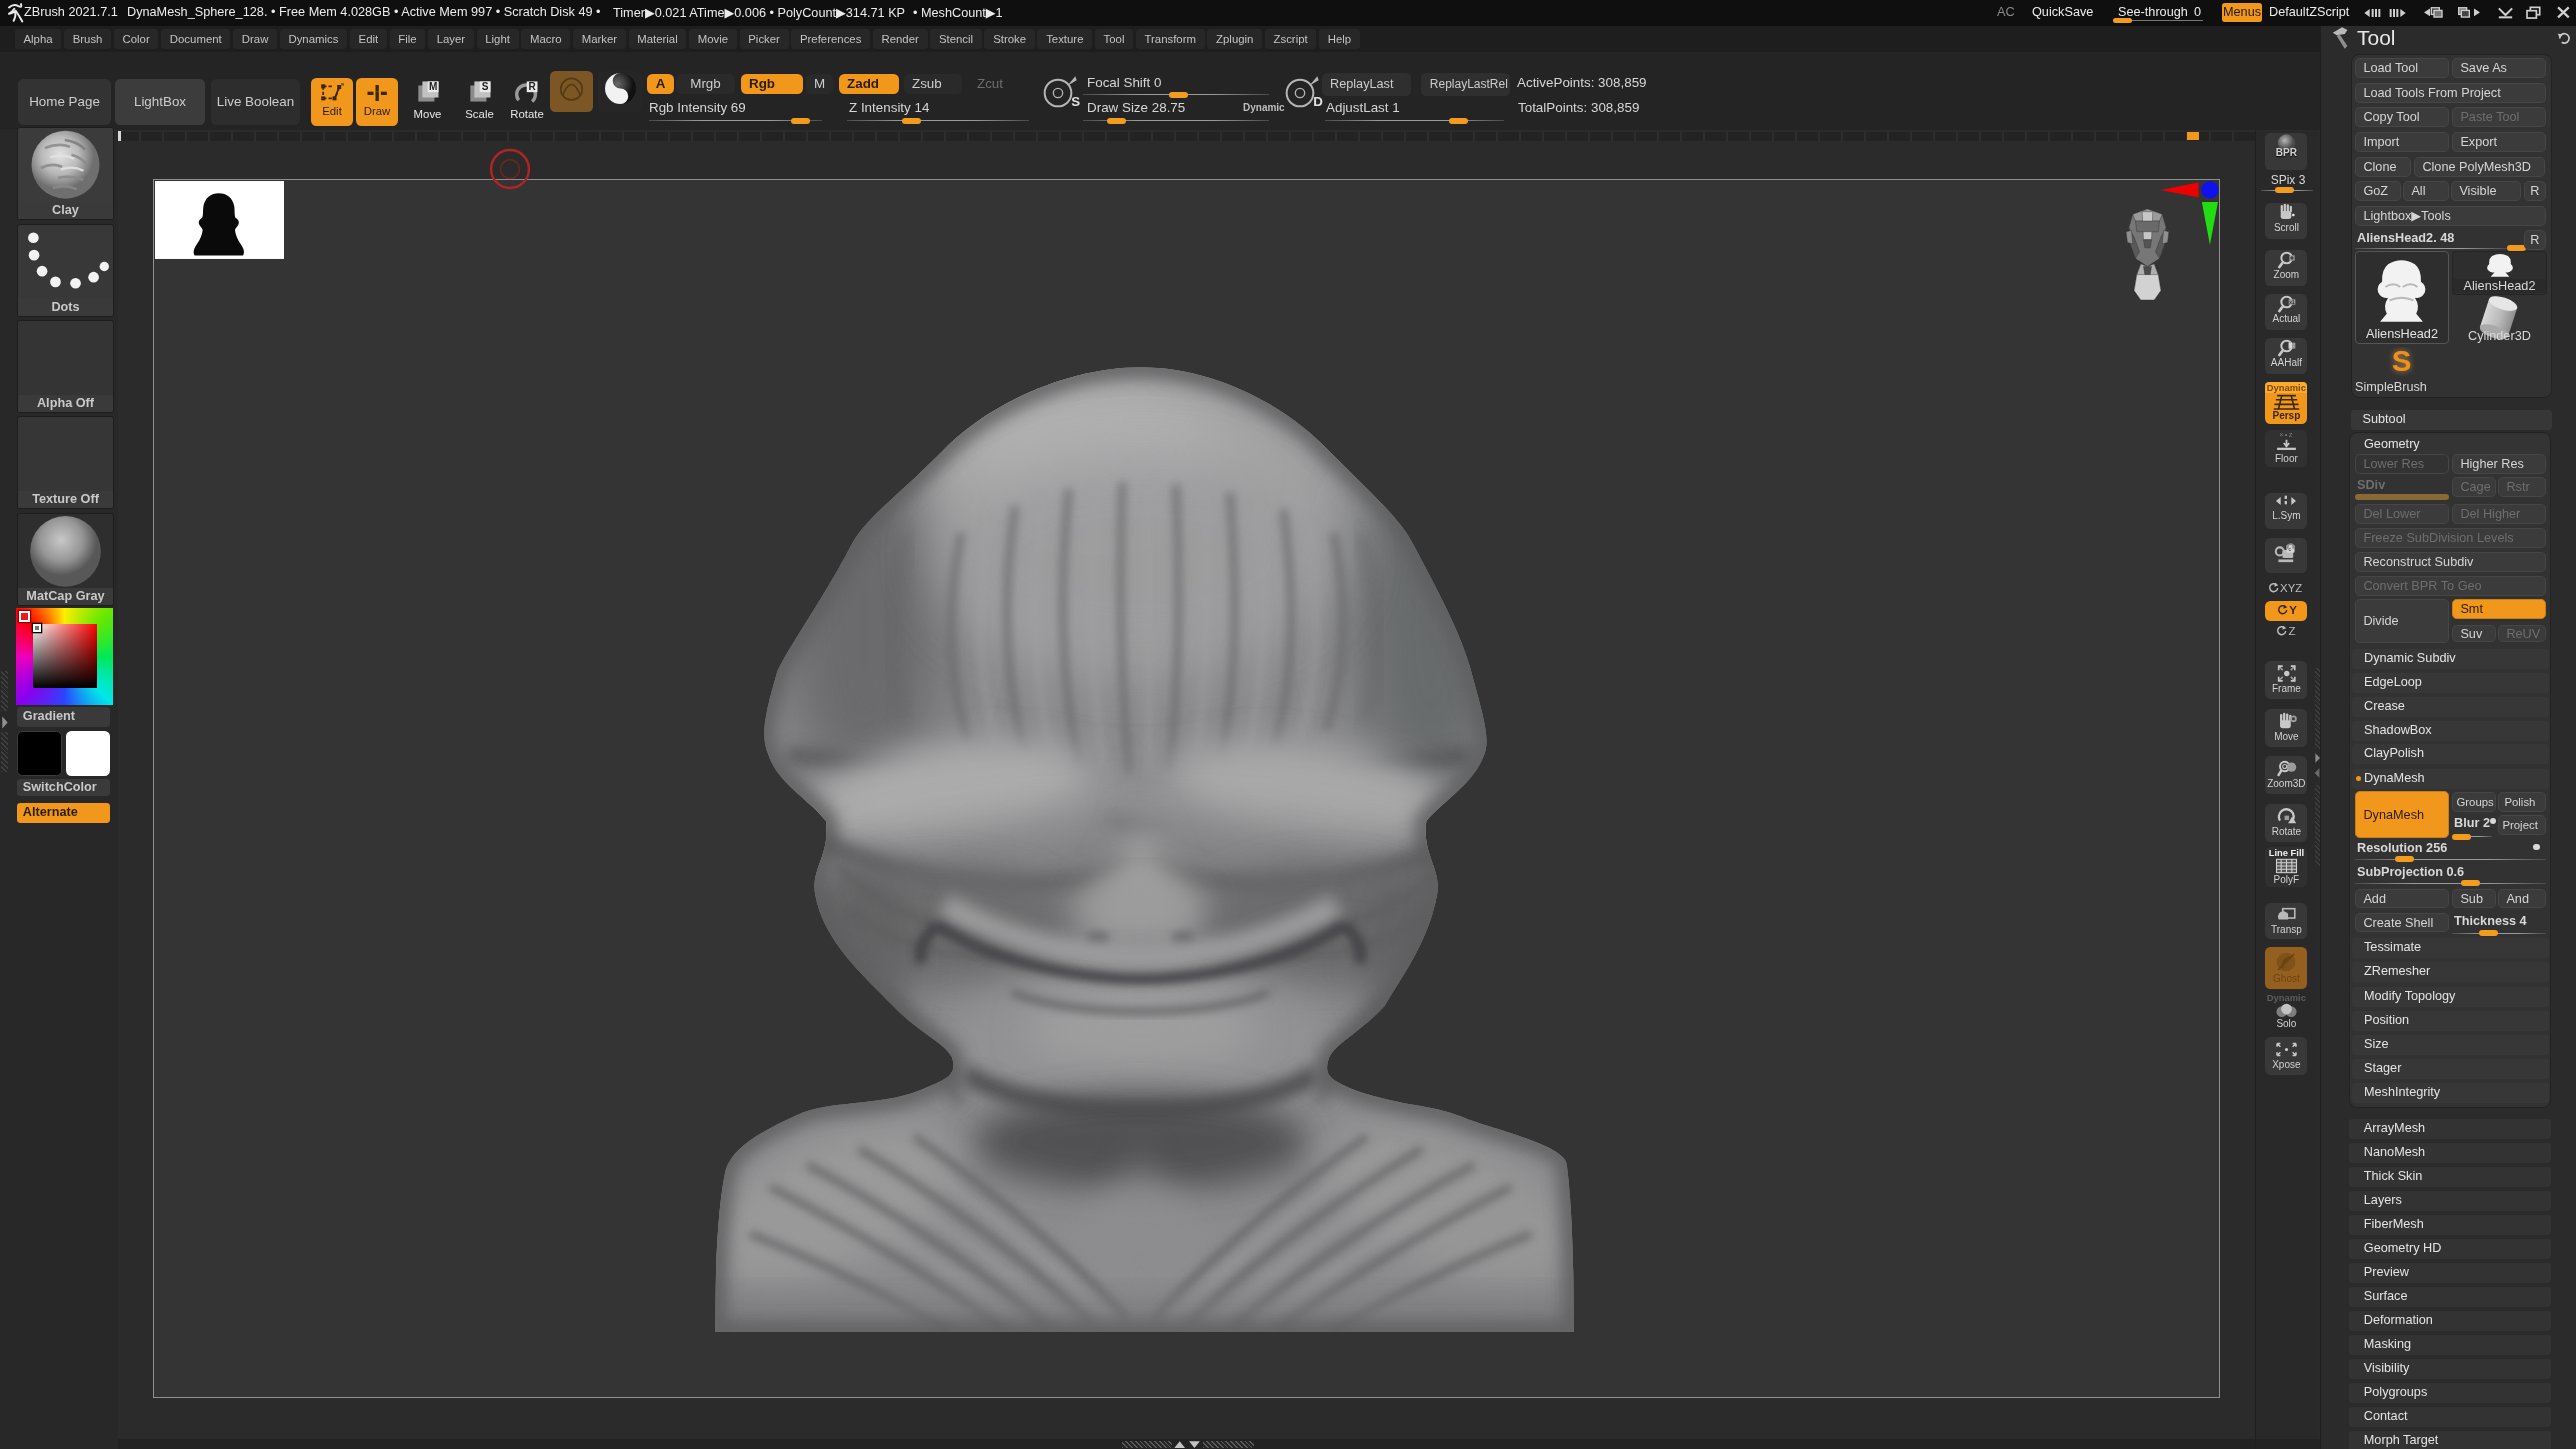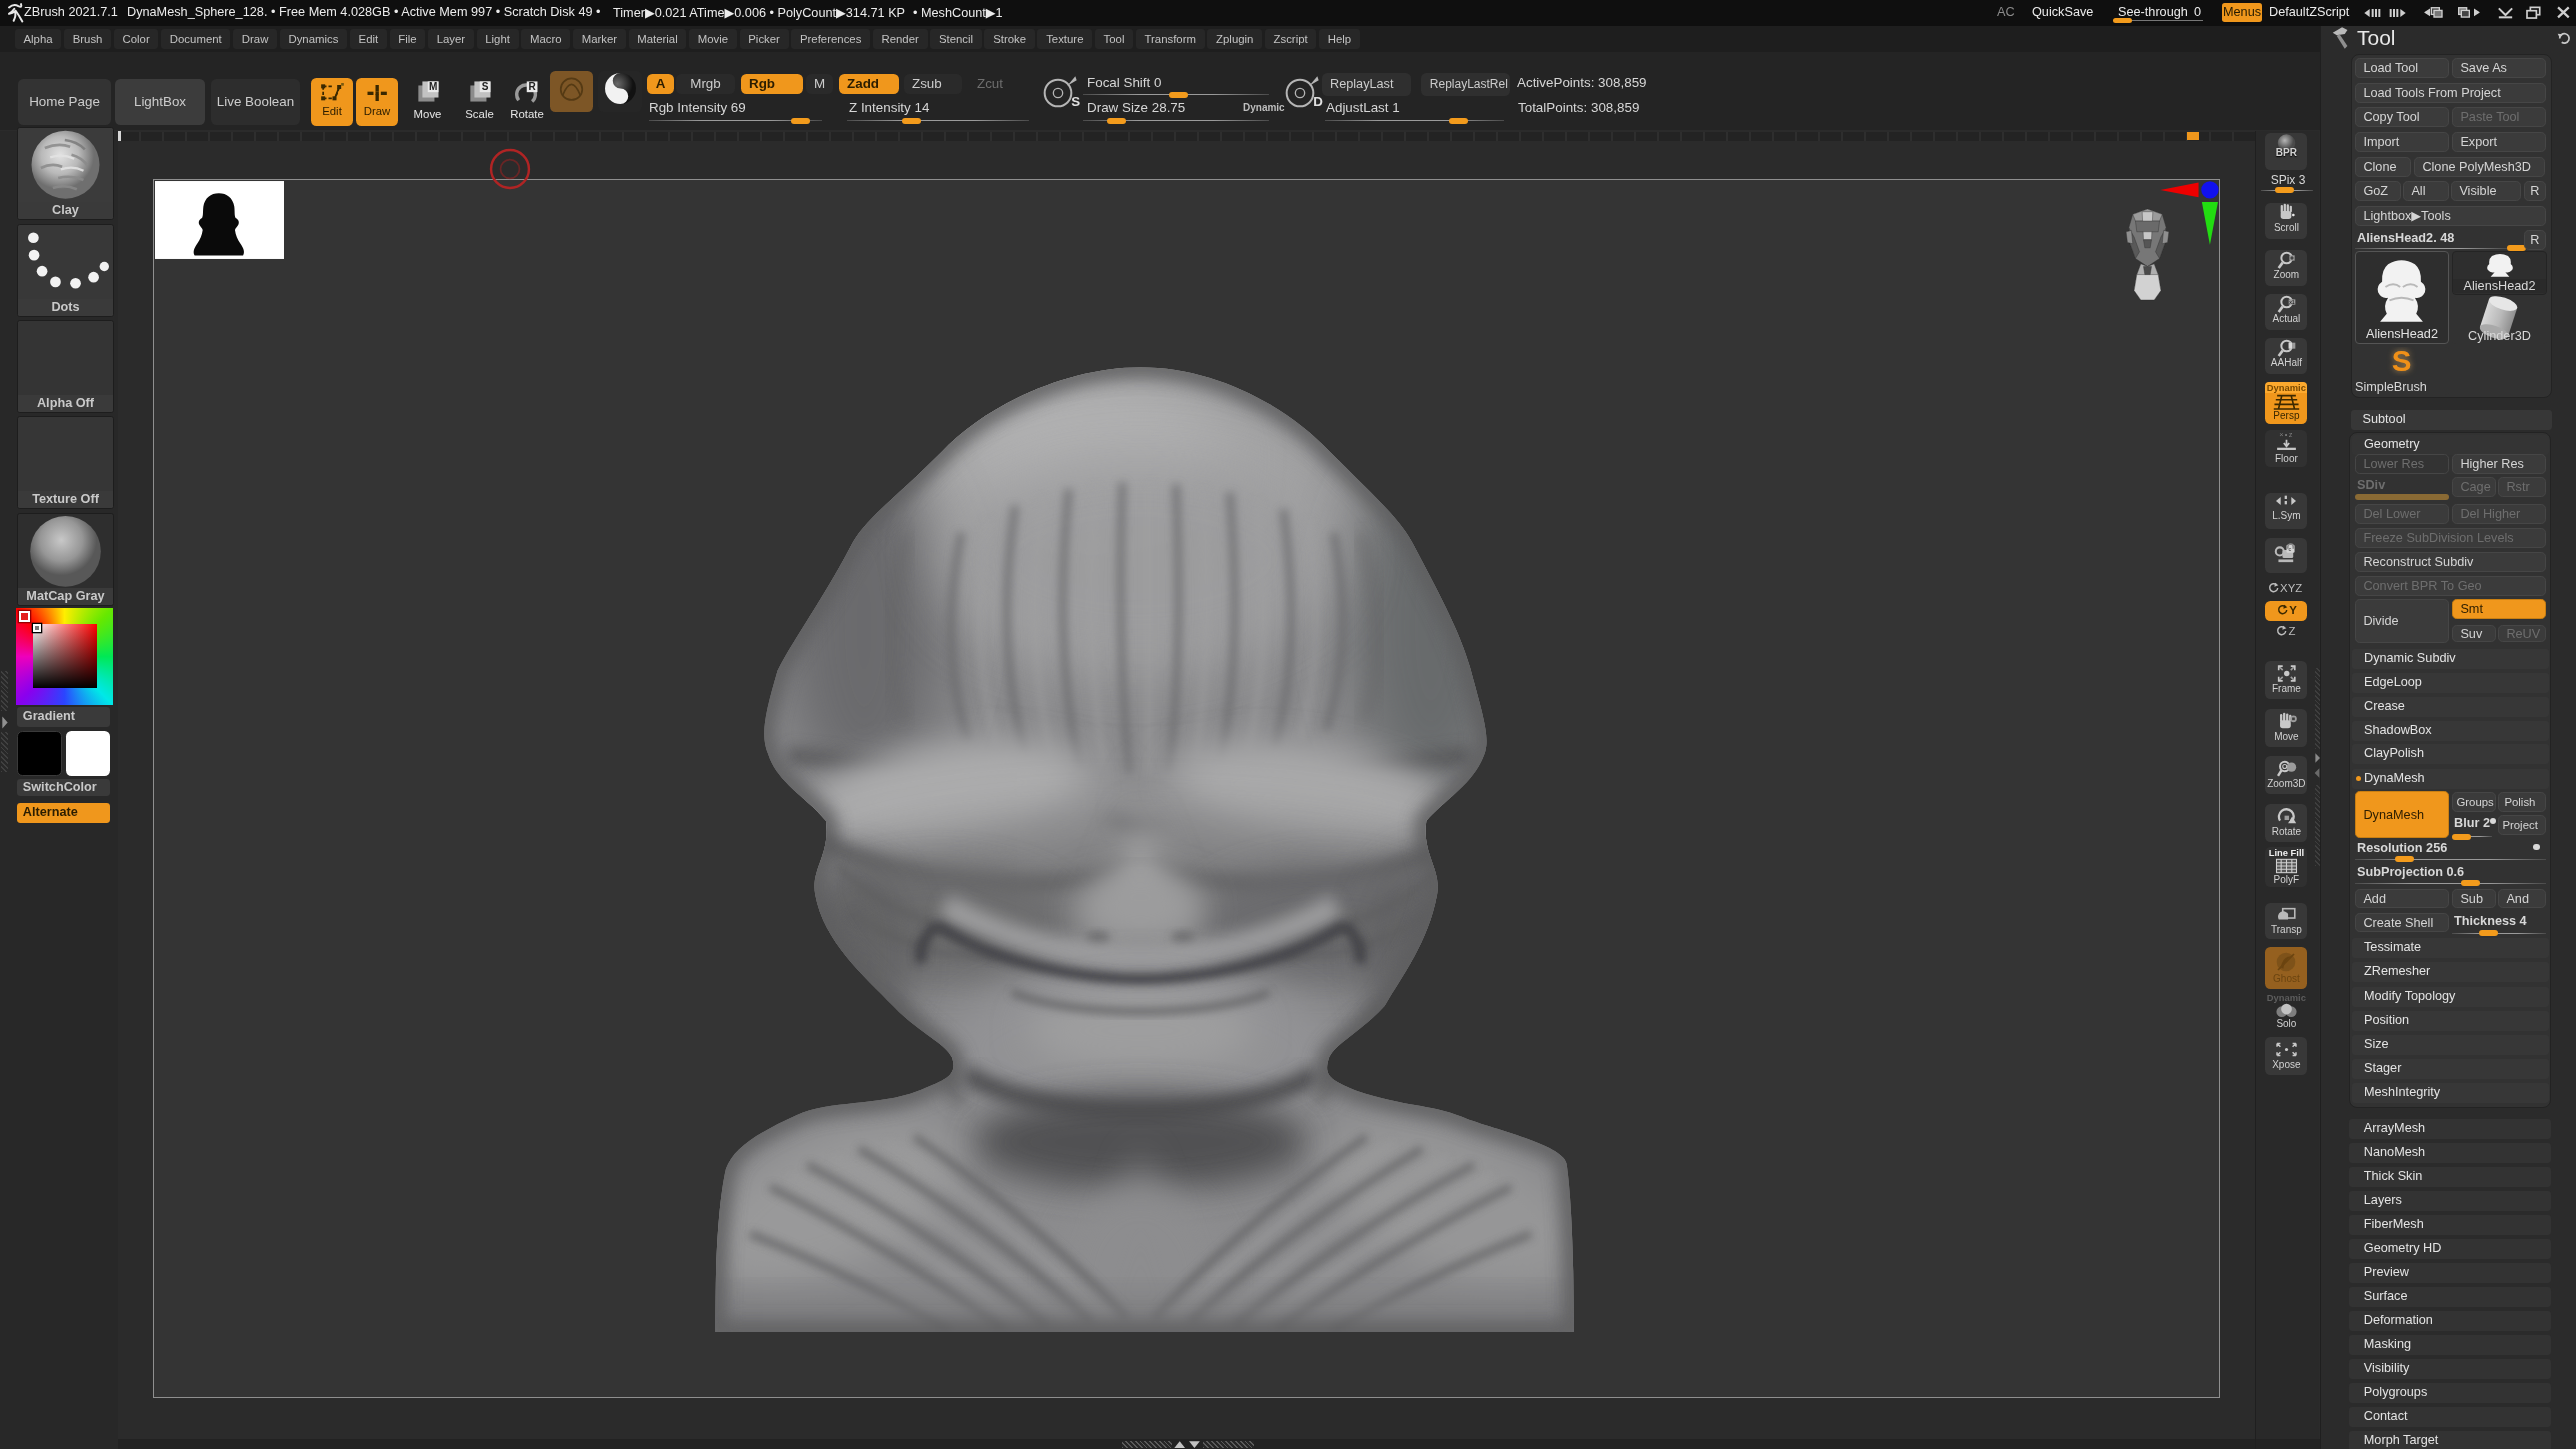--- a/index.html
+++ b/index.html
@@ -601,21 +601,21 @@
         </svg>
       <div style="margin-top:-2.7px">AAHalf</div>
     </div>
     <div class="ibtn orangebtn" style="top:251px;height:42px;background:#f0971c;color:#3a2800">
       <div style="font-size:9.4px;font-weight:bold;color:#7a4a00;background:#fca92e;border-radius:4px 4px 0 0">Dynamic</div>
       <svg width="27" height="17.4" viewBox="0 0 40 26">
           <g stroke="#3a2800" stroke-width="2.4" fill="none">
             <path d="M6 4 H34 M4 10 H36 M2 17 H38 M1 24 H39 M13 4 L8 24 M27 4 L32 24"></path>
           </g>
         </svg>
-      <div style="margin-top:-2.7px;font-weight:normal">Persp</div>
+      <div style="margin-top:-2.7px;font-weight:bold">Persp</div>
     </div>
     <div class="ibtn" style="top:299px;height:37px;background:#313131">
       <div style="font-size:7.4px;color:#7e7e7e;letter-spacing:1.3px">×•z</div>
       <svg width="23" height="13.4" viewBox="0 0 34 20">
           <path d="M17 1 V9 M13 6 L17 11 L21 6" stroke="#c8c8c8" stroke-width="2.6" fill="none"></path>
           <rect x="3" y="13" width="28" height="3.4" fill="#c8c8c8"></rect>
         </svg>
       <div style="margin-top:-1.3px">Floor</div>
     </div>
     <div class="ibtn" style="top:362px;height:36px">

